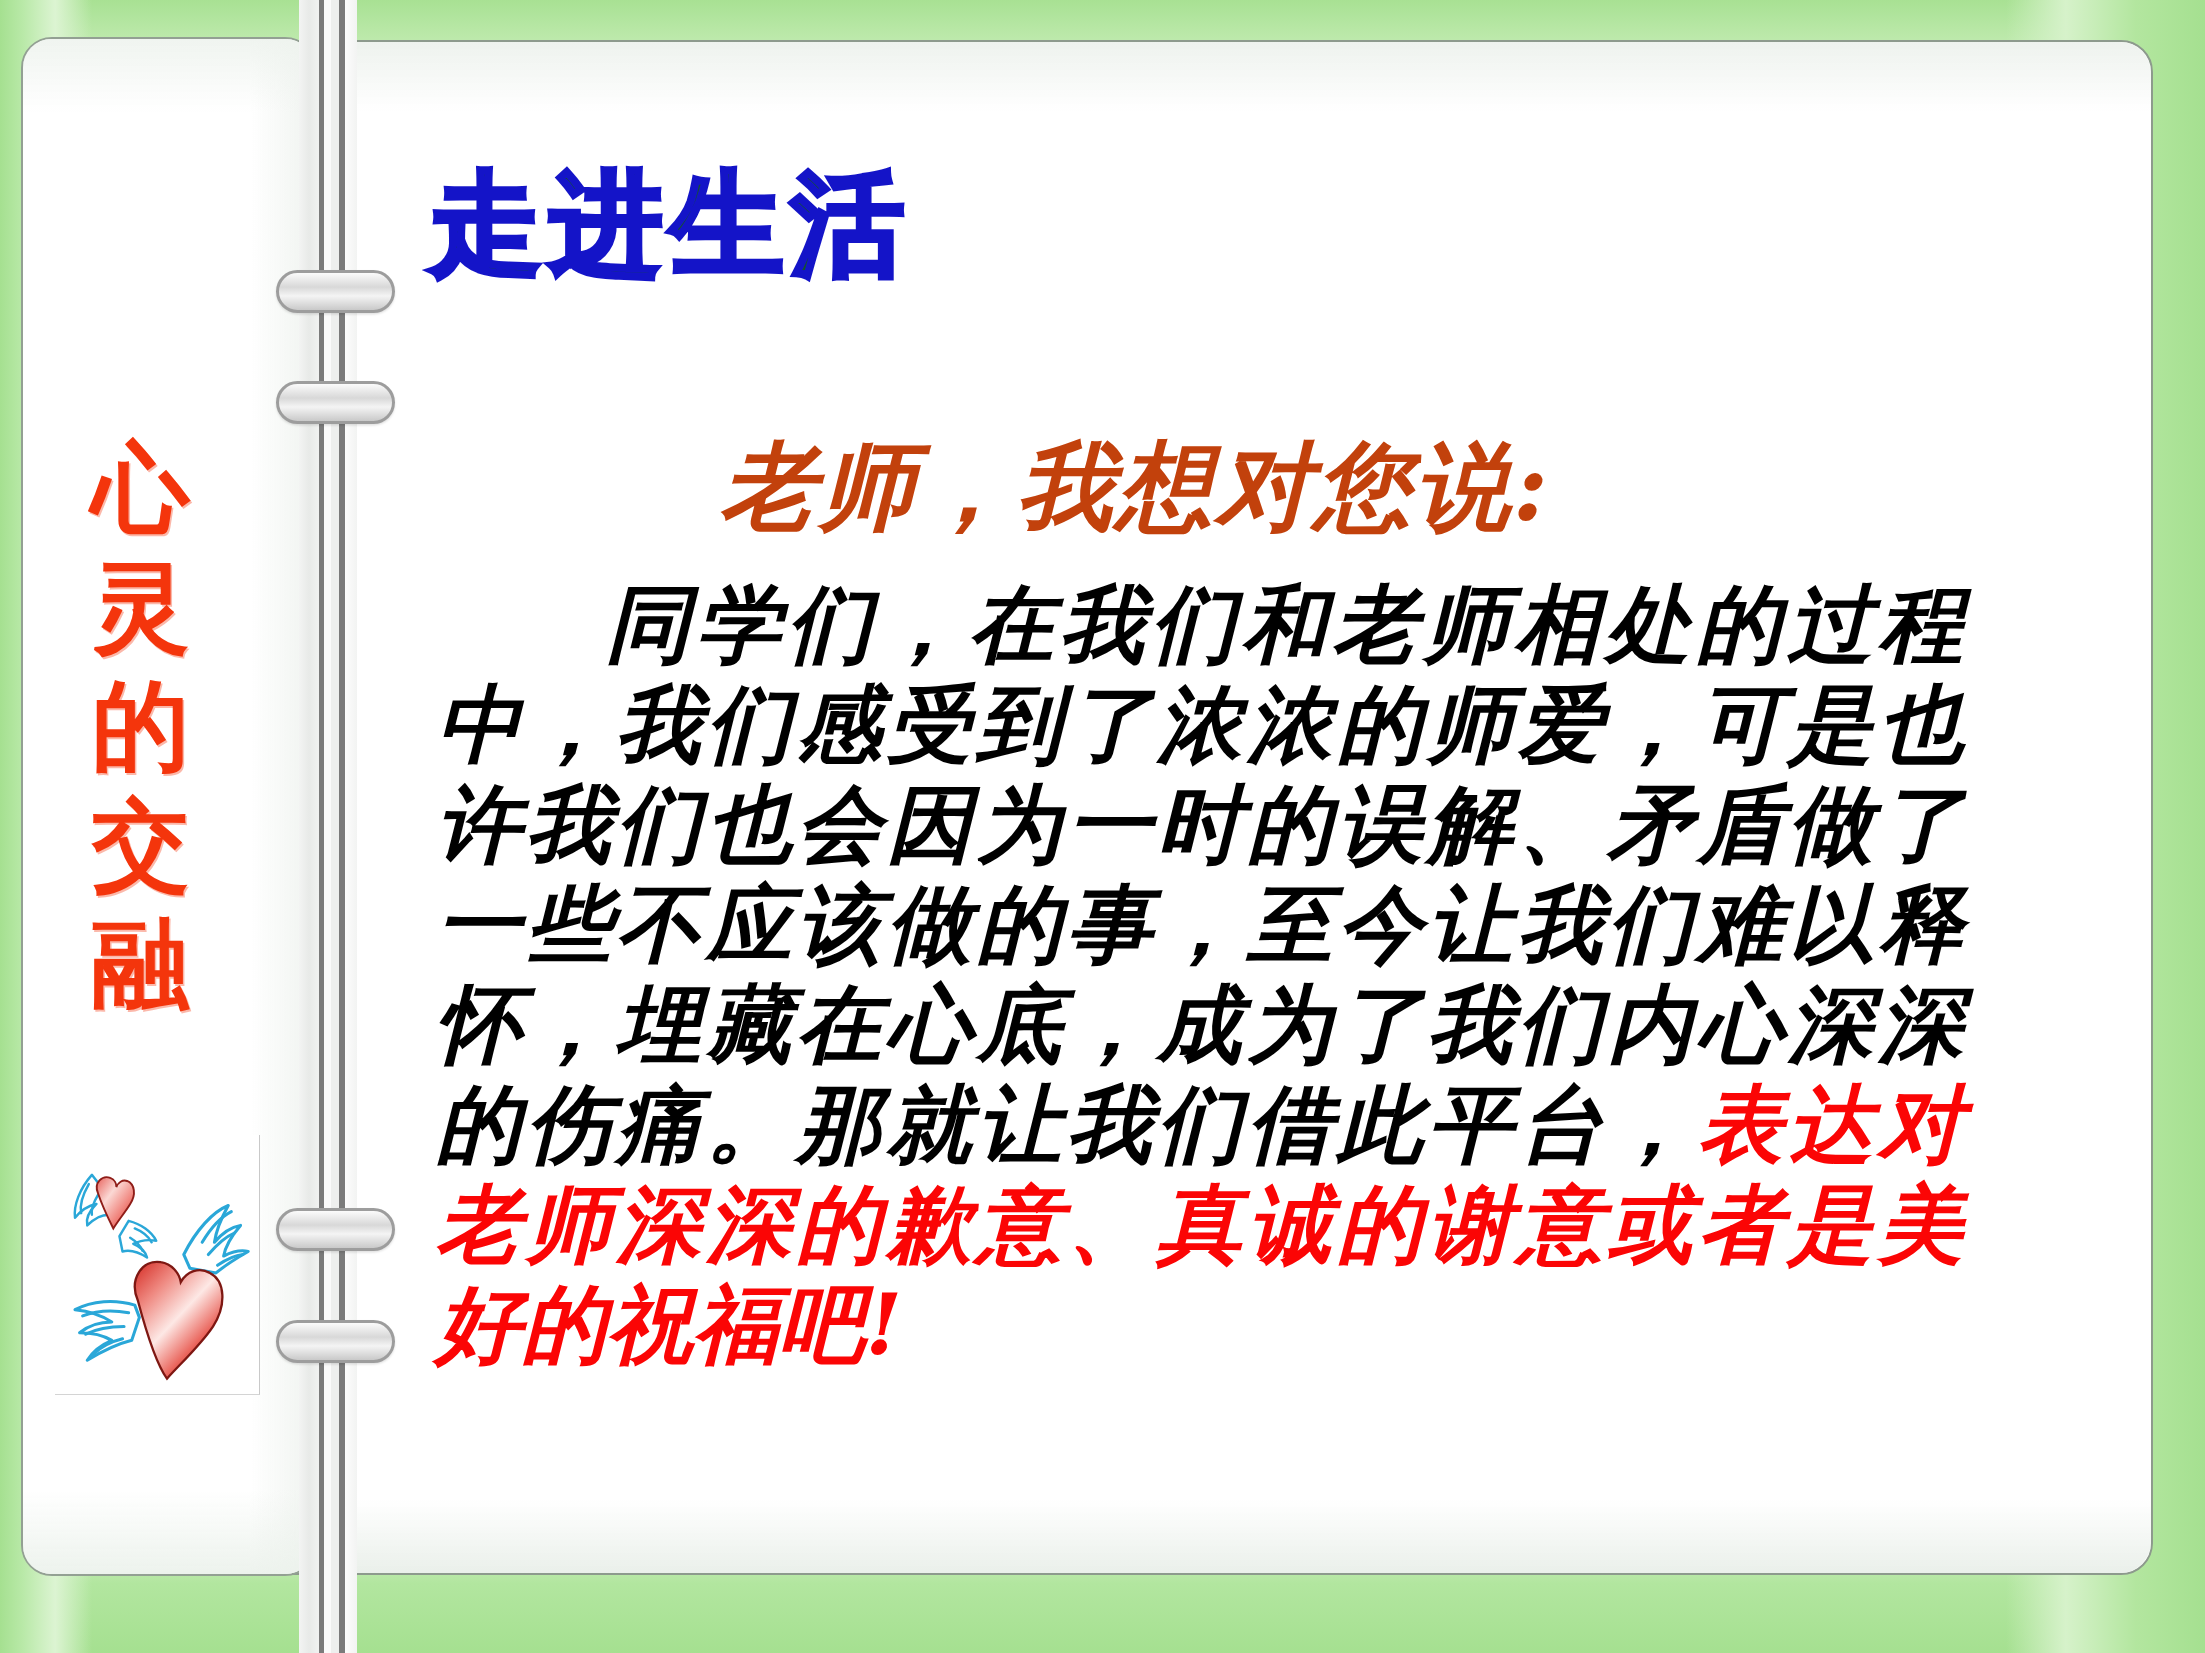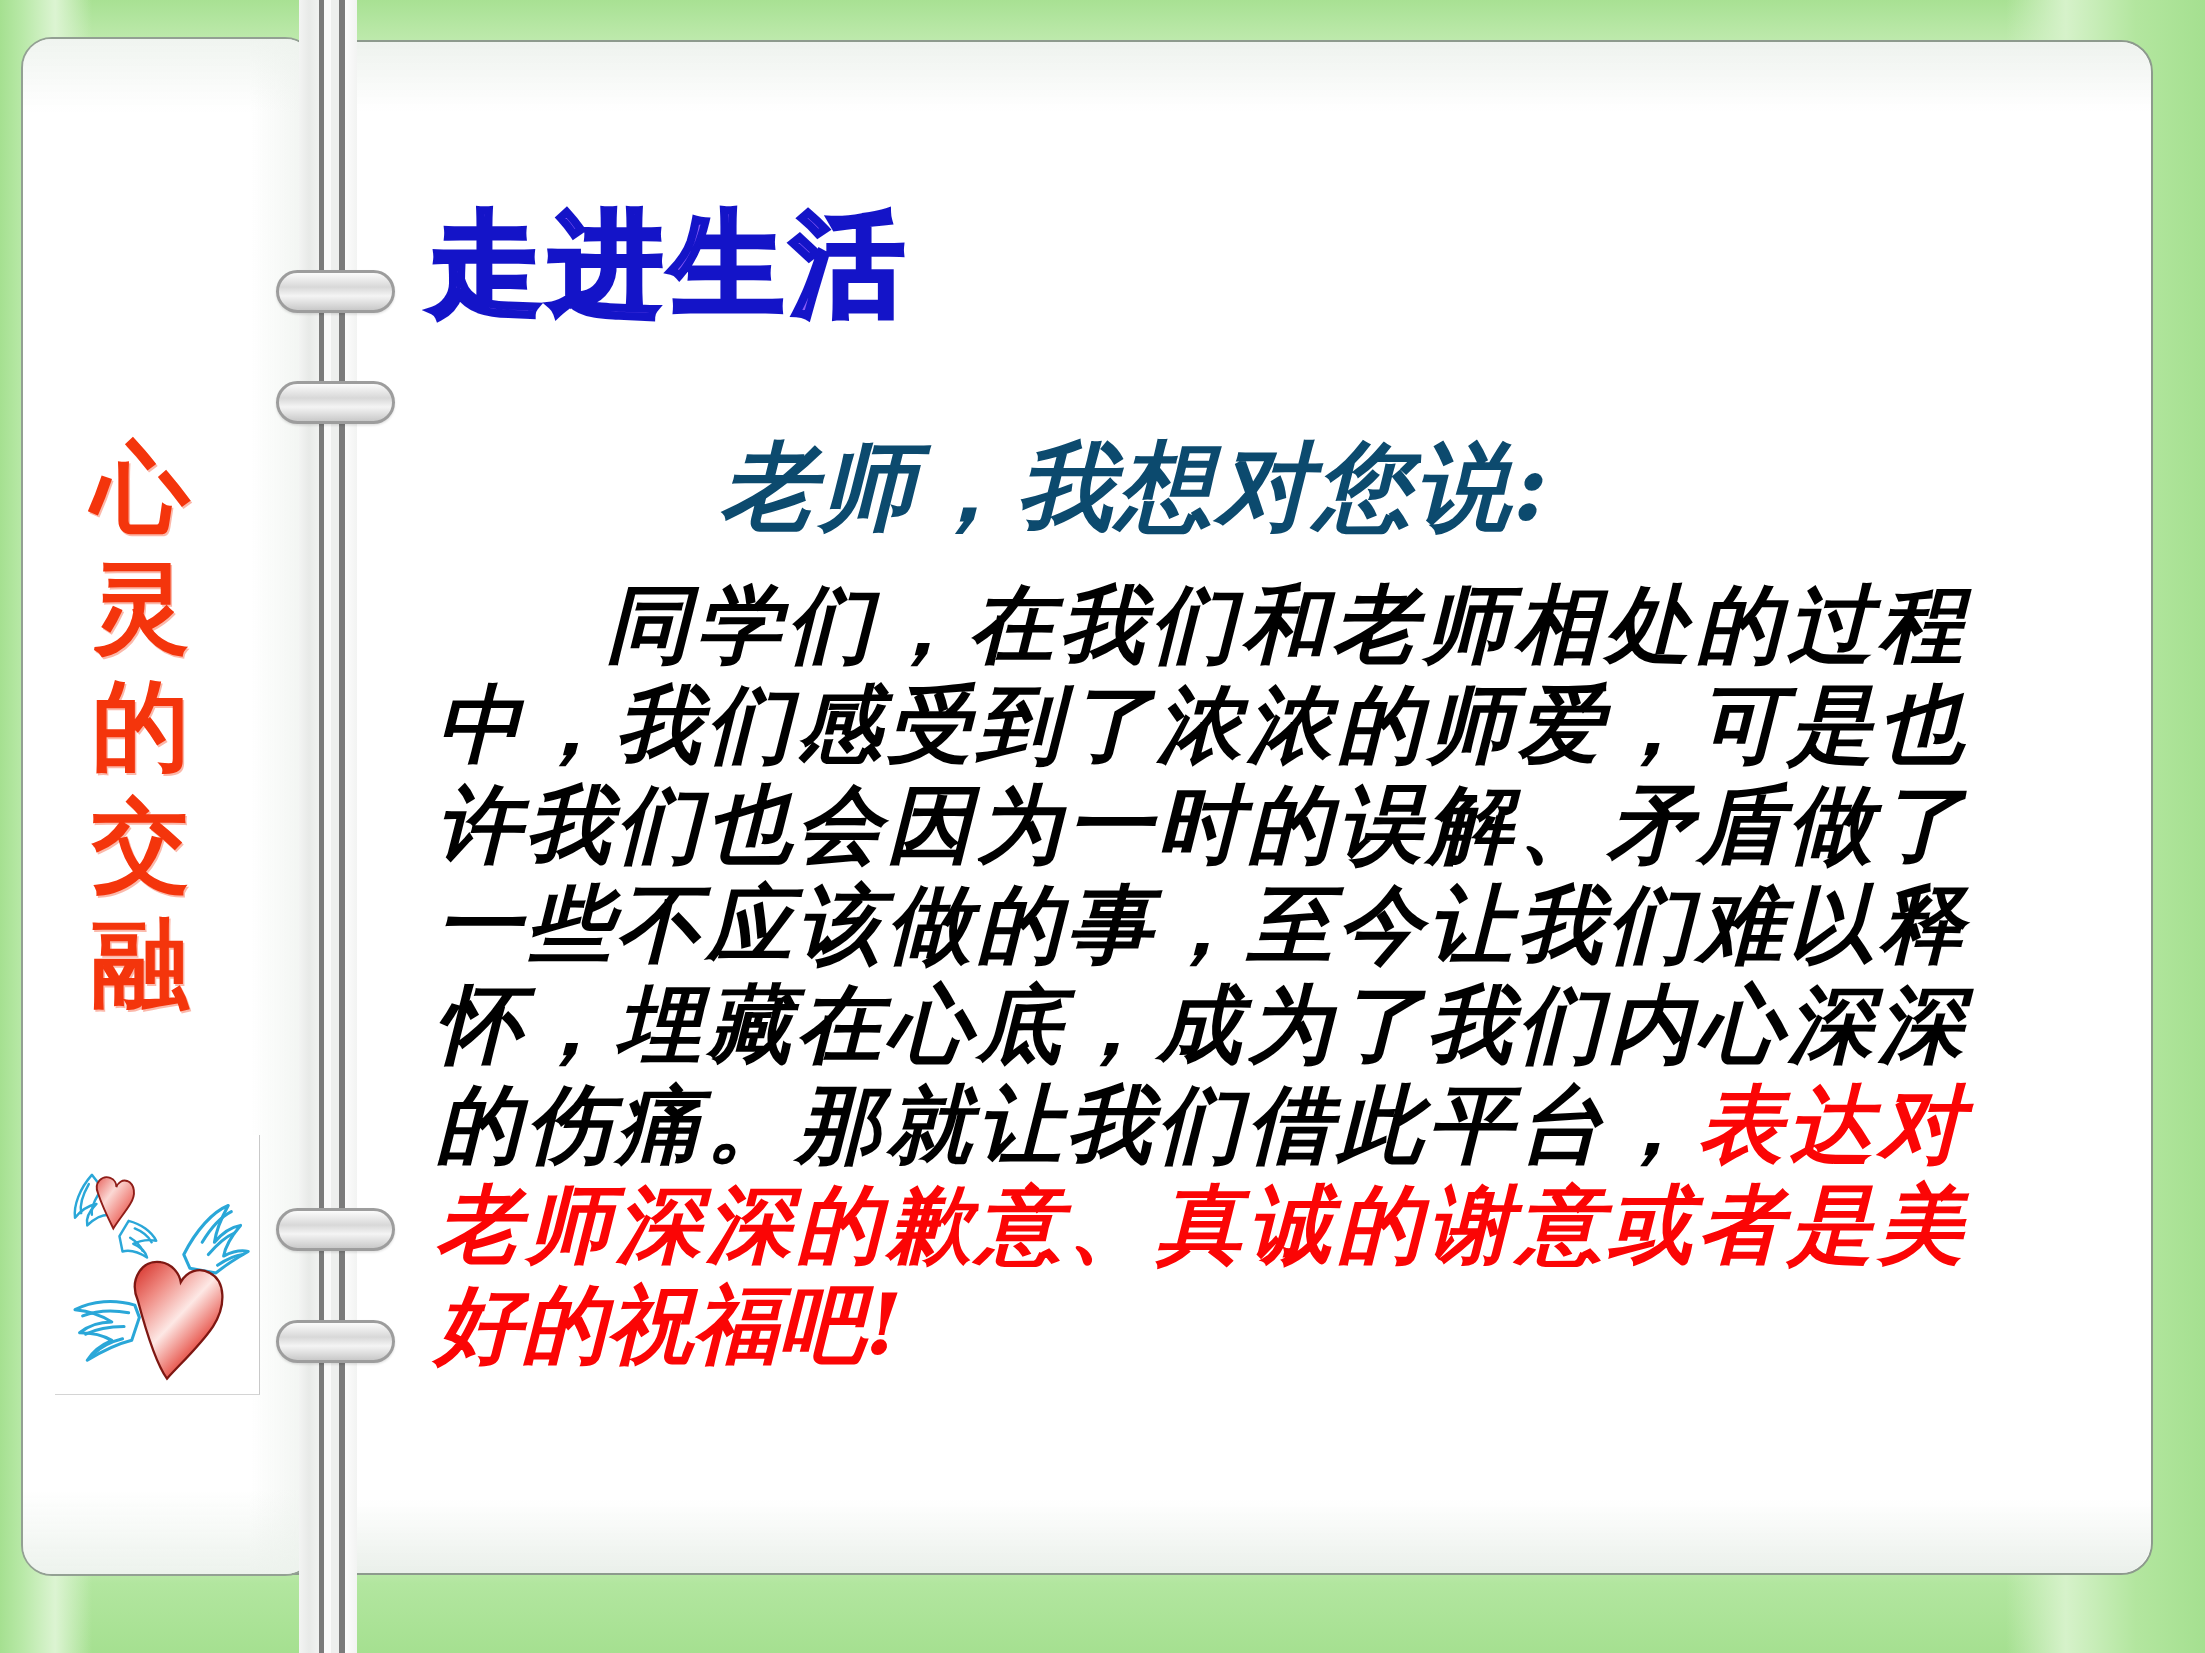--- a/index.html
+++ b/index.html
@@ -177,35 +177,34 @@
     border-right: 1.5px solid #c9c9c9;
     border-bottom: 1.5px solid #d4d4d4;
     overflow: hidden;
   }
 
   
   .main-title {
     position: absolute;
     left: 429px;
     top: 158px;
-    color: #8b5cf6;
+    color: #14532d;
     font-family: "DejaVu Sans", sans-serif;
     font-weight: bold;
     font-size: 113px;
     line-height: 132px;
     letter-spacing: 7.7px;
-    margin-top: 40px;
     -webkit-text-stroke: 4.6px #1414c8;
   }
 
   .red-heading {
     position: absolute;
     left: 720px;
     top: 429px;
-    color: #0c4a6e;
+    color: #c2410c;
     font-family: "DejaVu Serif", serif;
     font-weight: bold;
     font-size: 96px;
     line-height: 115px;
     letter-spacing: 3.1px;
     font-style: italic;
   }
 
   .body-block {
     position: absolute;

